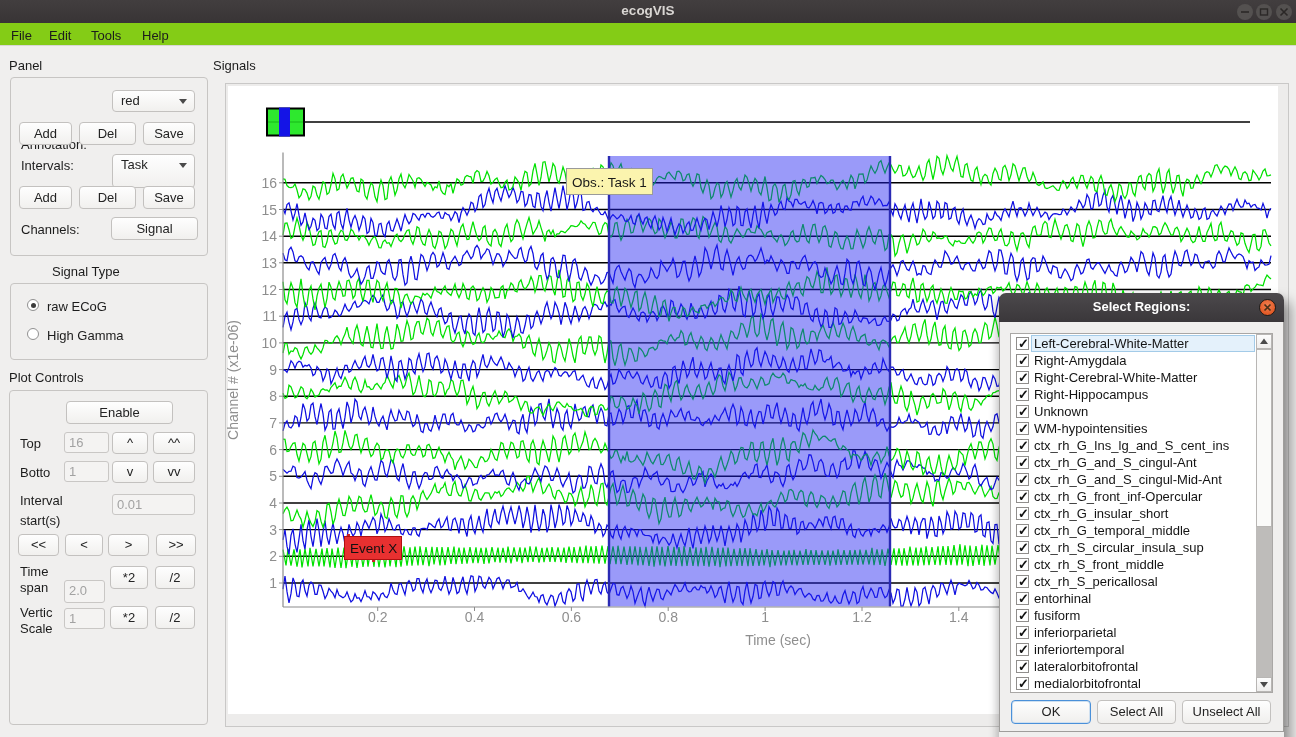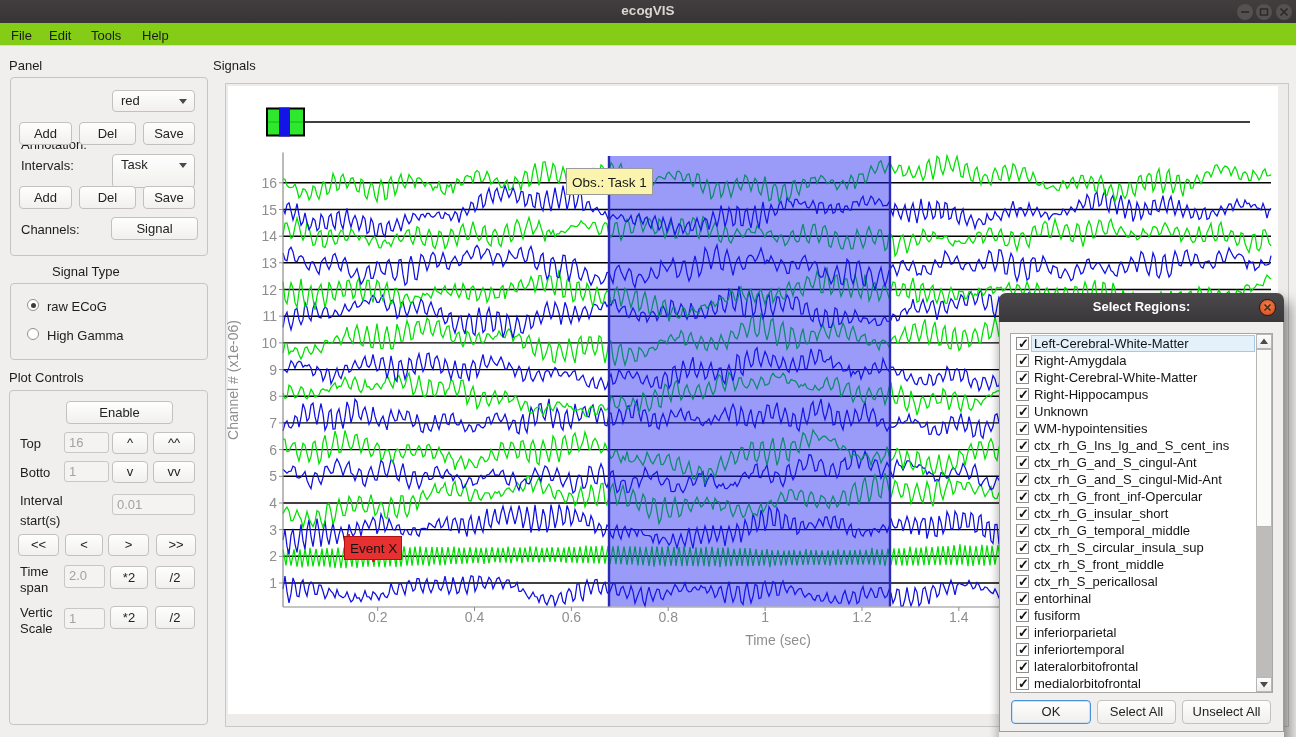--- a/index.html
+++ b/index.html
@@ -101,21 +101,21 @@
 <div class="abs inpd" style="left:64px; top:461px; width:45px; height:21px; line-height:19px;">1</div>
 <div class="abs btn" style="left:112px; top:461px; width:36px; height:22px; line-height:20px;">v</div>
 <div class="abs btn" style="left:153px; top:461px; width:42px; height:22px; line-height:20px;">vv</div>
 <div class="abs lbl" style="left:20px; top:491px; line-height:20px;">Interval<br>start(s)</div>
 <div class="abs inpd" style="left:112px; top:494px; width:83px; height:21px; line-height:19px;">0.01</div>
 <div class="abs btn" style="left:18px; top:534px; width:41px; height:22px; line-height:20px;">&lt;&lt;</div>
 <div class="abs btn" style="left:65px; top:534px; width:38px; height:22px; line-height:20px;">&lt;</div>
 <div class="abs btn" style="left:108px; top:534px; width:41px; height:22px; line-height:20px;">&gt;</div>
 <div class="abs btn" style="left:156px; top:534px; width:40px; height:22px; line-height:20px;">&gt;&gt;</div>
 <div class="abs lbl" style="left:20px; top:564px; line-height:16px;">Time<br>span</div>
-<div class="abs inpd" style="left:64px; top:565px; width:41px; height:23px; line-height:19px;">2.0</div>
+<div class="abs inpd" style="left:64px; top:580px; width:41px; height:23px; line-height:19px;">2.0</div>
 <div class="abs btn" style="left:110px; top:566px; width:38px; height:23px; line-height:21px;">*2</div>
 <div class="abs btn" style="left:155px; top:566px; width:40px; height:23px; line-height:21px;">/2</div>
 <div class="abs lbl" style="left:20px; top:605px; line-height:16px;">Vertic<br>Scale</div>
 <div class="abs inpd" style="left:64px; top:608px; width:41px; height:21px; line-height:19px;">1</div>
 <div class="abs btn" style="left:110px; top:606px; width:38px; height:23px; line-height:21px;">*2</div>
 <div class="abs btn" style="left:155px; top:606px; width:40px; height:23px; line-height:21px;">/2</div>
 
 <div class="abs glabel" style="left:213px; top:58px;">Signals</div>
 <div class="abs sigframe">
     <div class="canvas"></div>

